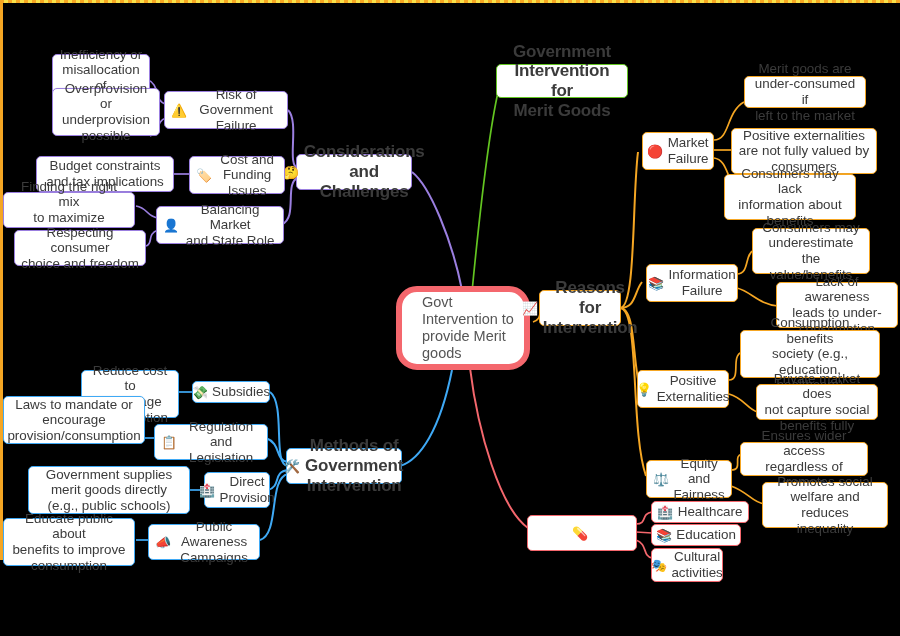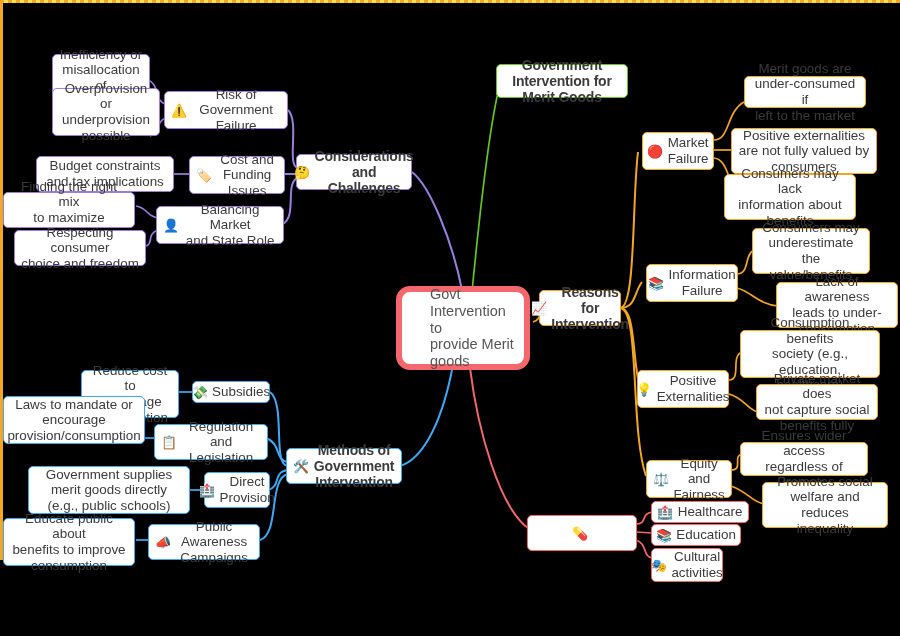--- a/index.html
+++ b/index.html
@@ -45,34 +45,34 @@
   }
   .node .ico {
     font-size: 13px;
     margin-right: 4px;
     line-height: 1;
   }
   .node .txt { display: inline; }
   
   #root {
     border: 6px solid #f4676d;
-    border-radius: 14px;
+    border-radius: 21px;
     font-size: 14.5px;
     color: #555;
     text-align: left;
     justify-content: flex-start;
-    padding-left: 28px;
+    padding-left: 20px;
   }
   
   .c-green  { border-color: #63c521; }
   .c-orange { border-color: #f5a623; }
   .c-red    { border-color: #f4676d; }
   .c-blue   { border-color: #3fa9f5; }
   .c-purple { border-color: #9b7fe0; }
-  .branch-label { font-weight: bold; font-size: 14px; letter-spacing: -0.2px; }
+  .branch-label { font-weight: bold; font-size: 17px; letter-spacing: -0.2px; }
 </style>
 </head>
 <body>
 
 <div id="canvas">
 
   <div id="border-top"></div>
   <div id="border-left"></div>
 
   <svg id="edges" viewBox="0 0 900 636">

